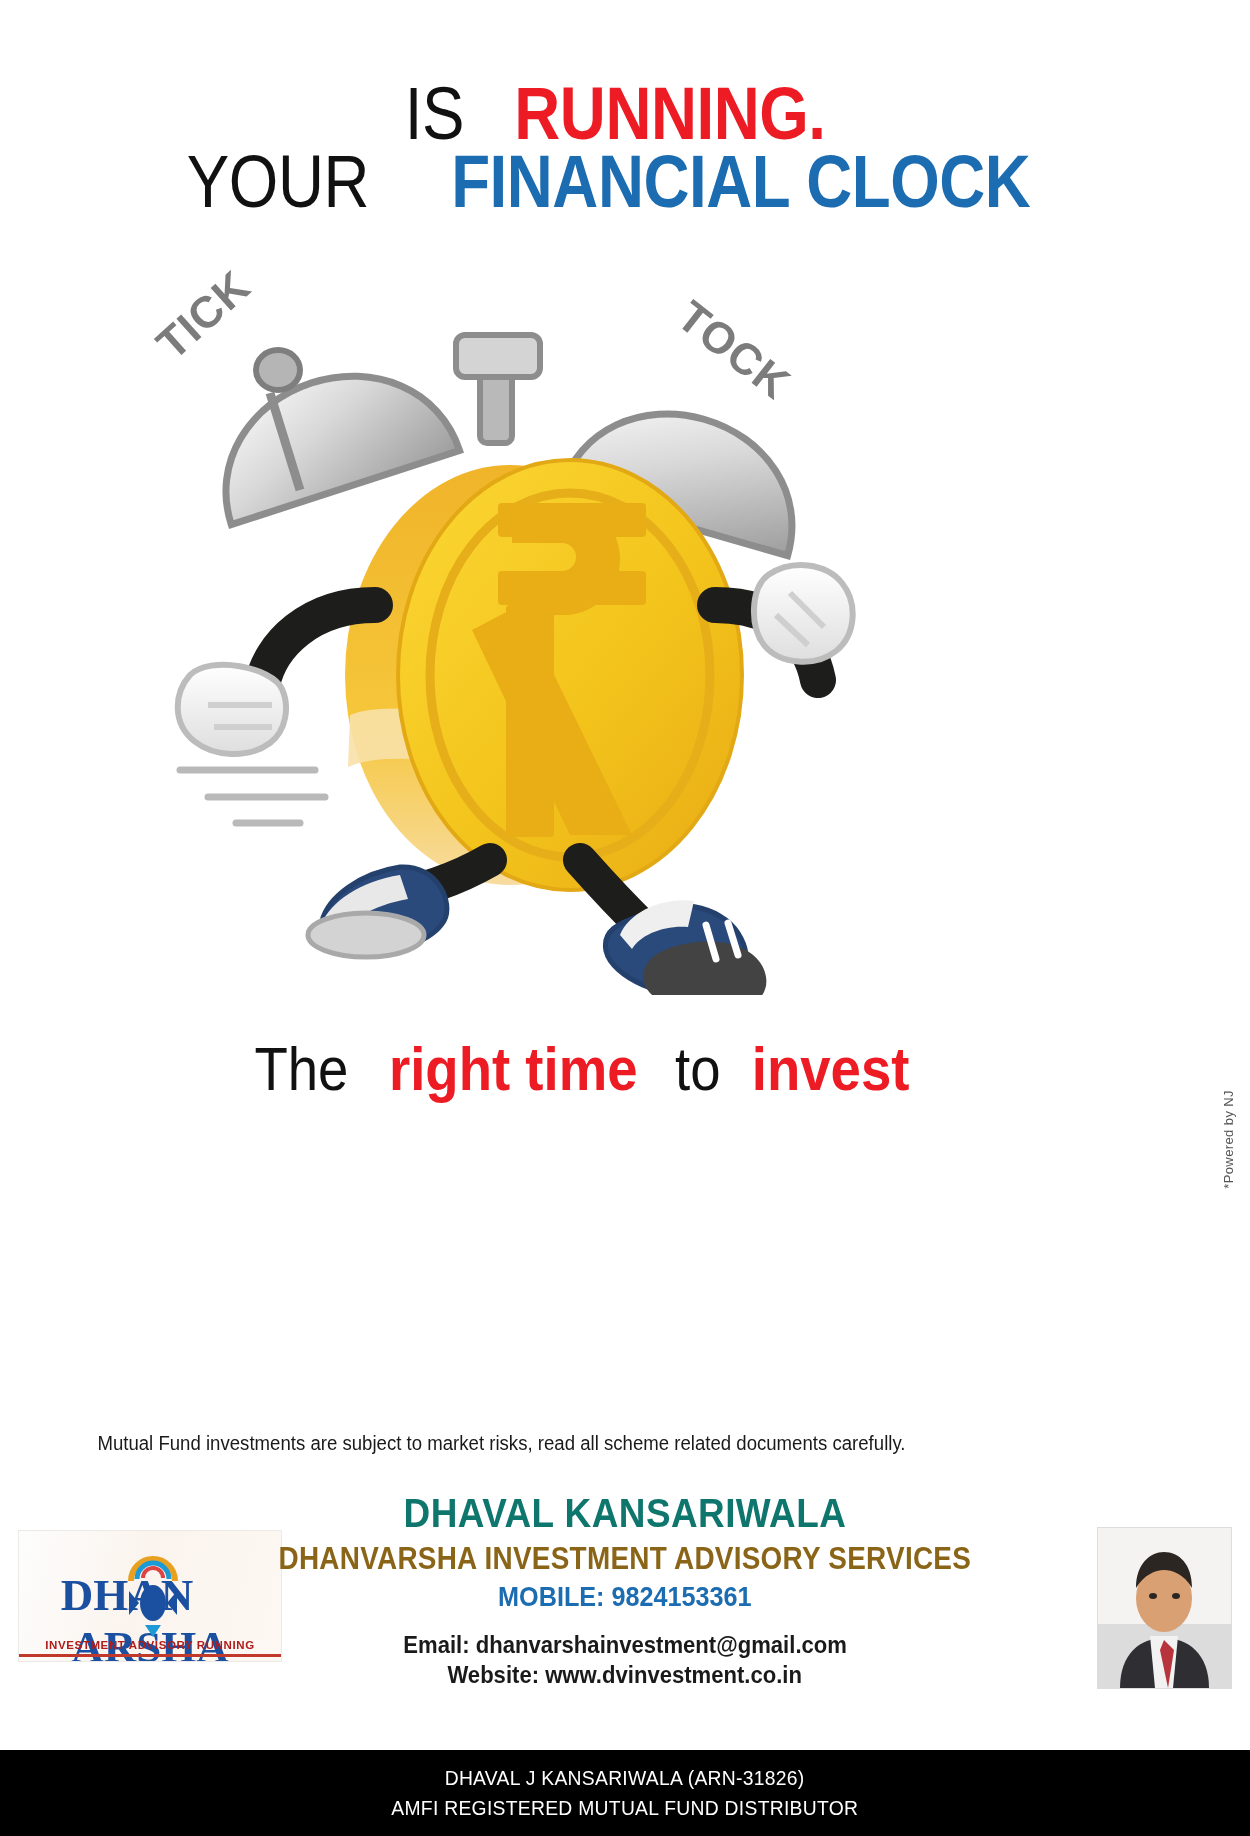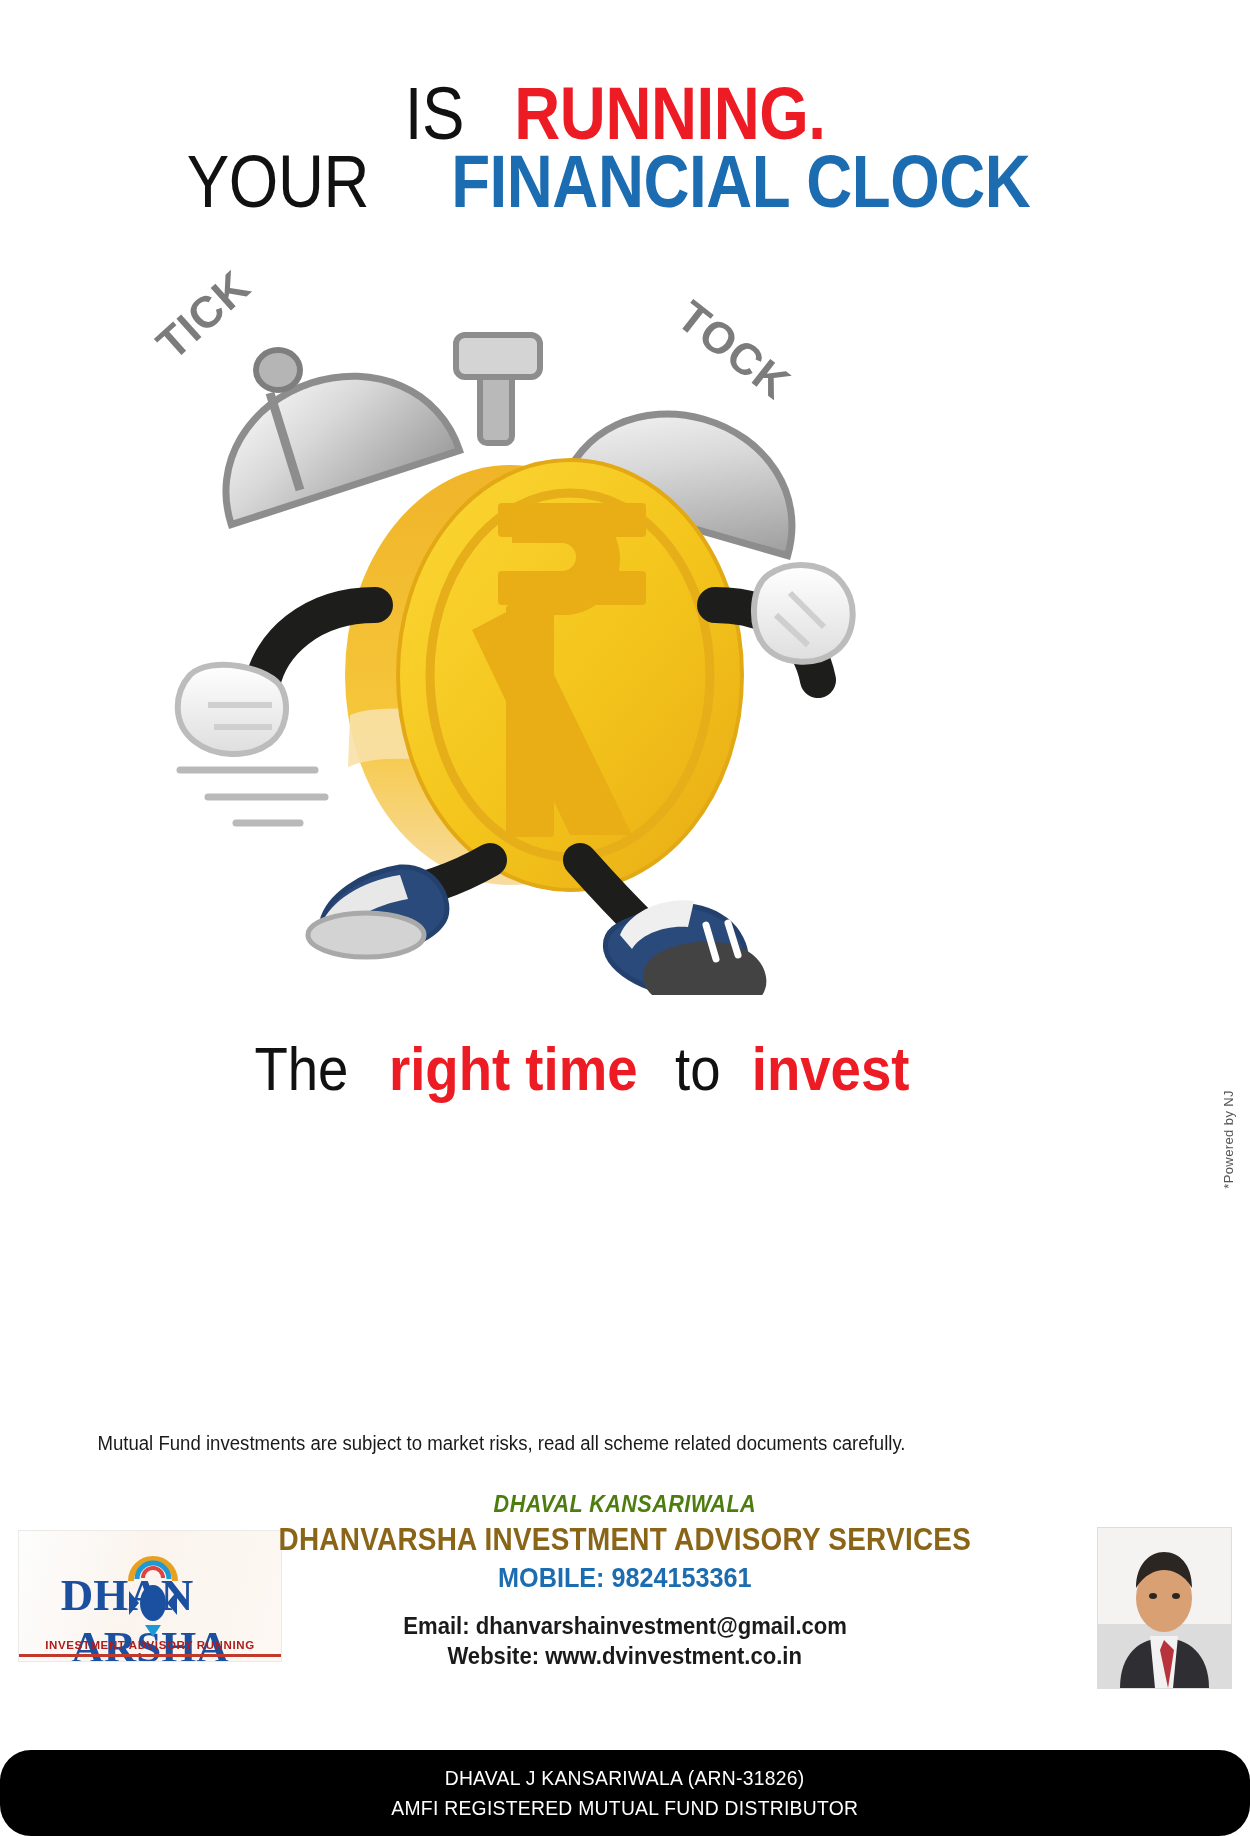--- a/index.html
+++ b/index.html
@@ -65,21 +65,21 @@
   .disclaimer{
     position:absolute;top:1432px;left:0;width:1002px;text-align:center;
     font-size:20px;color:#1a1a1a;
   }
   .disclaimer span{display:inline-block;transform:scaleX(0.93);}
 
   
   .contact{
     position:absolute;top:1490px;left:0;width:1250px;text-align:center;
   }
-  .c-name{font-size:24px;font-weight:700;color:#4d7c0f;letter-spacing:0.5px;font-style:italic;}
+  .c-name{font-size:41px;font-weight:700;color:#0f766e;letter-spacing:0.5px;}
   .c-name span{display:inline-block;transform:scaleX(0.9);}
   .c-firm{font-size:31px;font-weight:700;color:#8a6518;letter-spacing:0.3px;margin-top:4px;}
   .c-firm span{display:inline-block;transform:scaleX(0.9);}
   .c-mobile{font-size:28px;font-weight:700;color:#1b6cb0;margin-top:4px;}
   .c-mobile span{display:inline-block;transform:scaleX(0.9);}
   .c-email{font-size:24px;font-weight:700;color:#1a1a1a;margin-top:18px;}
   .c-email span{display:inline-block;transform:scaleX(0.92);}
   .c-web{font-size:24px;font-weight:700;color:#1a1a1a;margin-top:2px;}
   .c-web span{display:inline-block;transform:scaleX(0.92);}
 
@@ -106,21 +106,21 @@
   
   .portrait{
     position:absolute;right:18px;top:1527px;width:133px;height:160px;
     border:1px solid #ddd;overflow:hidden;background:#f2f2f2;
   }
 
   
   .footer{
     position:absolute;left:0;bottom:0;width:1250px;height:86px;
     background:#000;color:#fff;text-align:center;
-    display:flex;flex-direction:column;justify-content:center;align-items:center;border-radius:31px;
+    display:flex;flex-direction:column;justify-content:center;align-items:center;
   }
   .footer div{font-size:21px;letter-spacing:0.3px;line-height:1.45;}
   .footer div span{display:inline-block;transform:scaleX(0.92);}
 </style>
 </head>
 <body>
 
 <div class="poster">
 
   <div class="headline">

